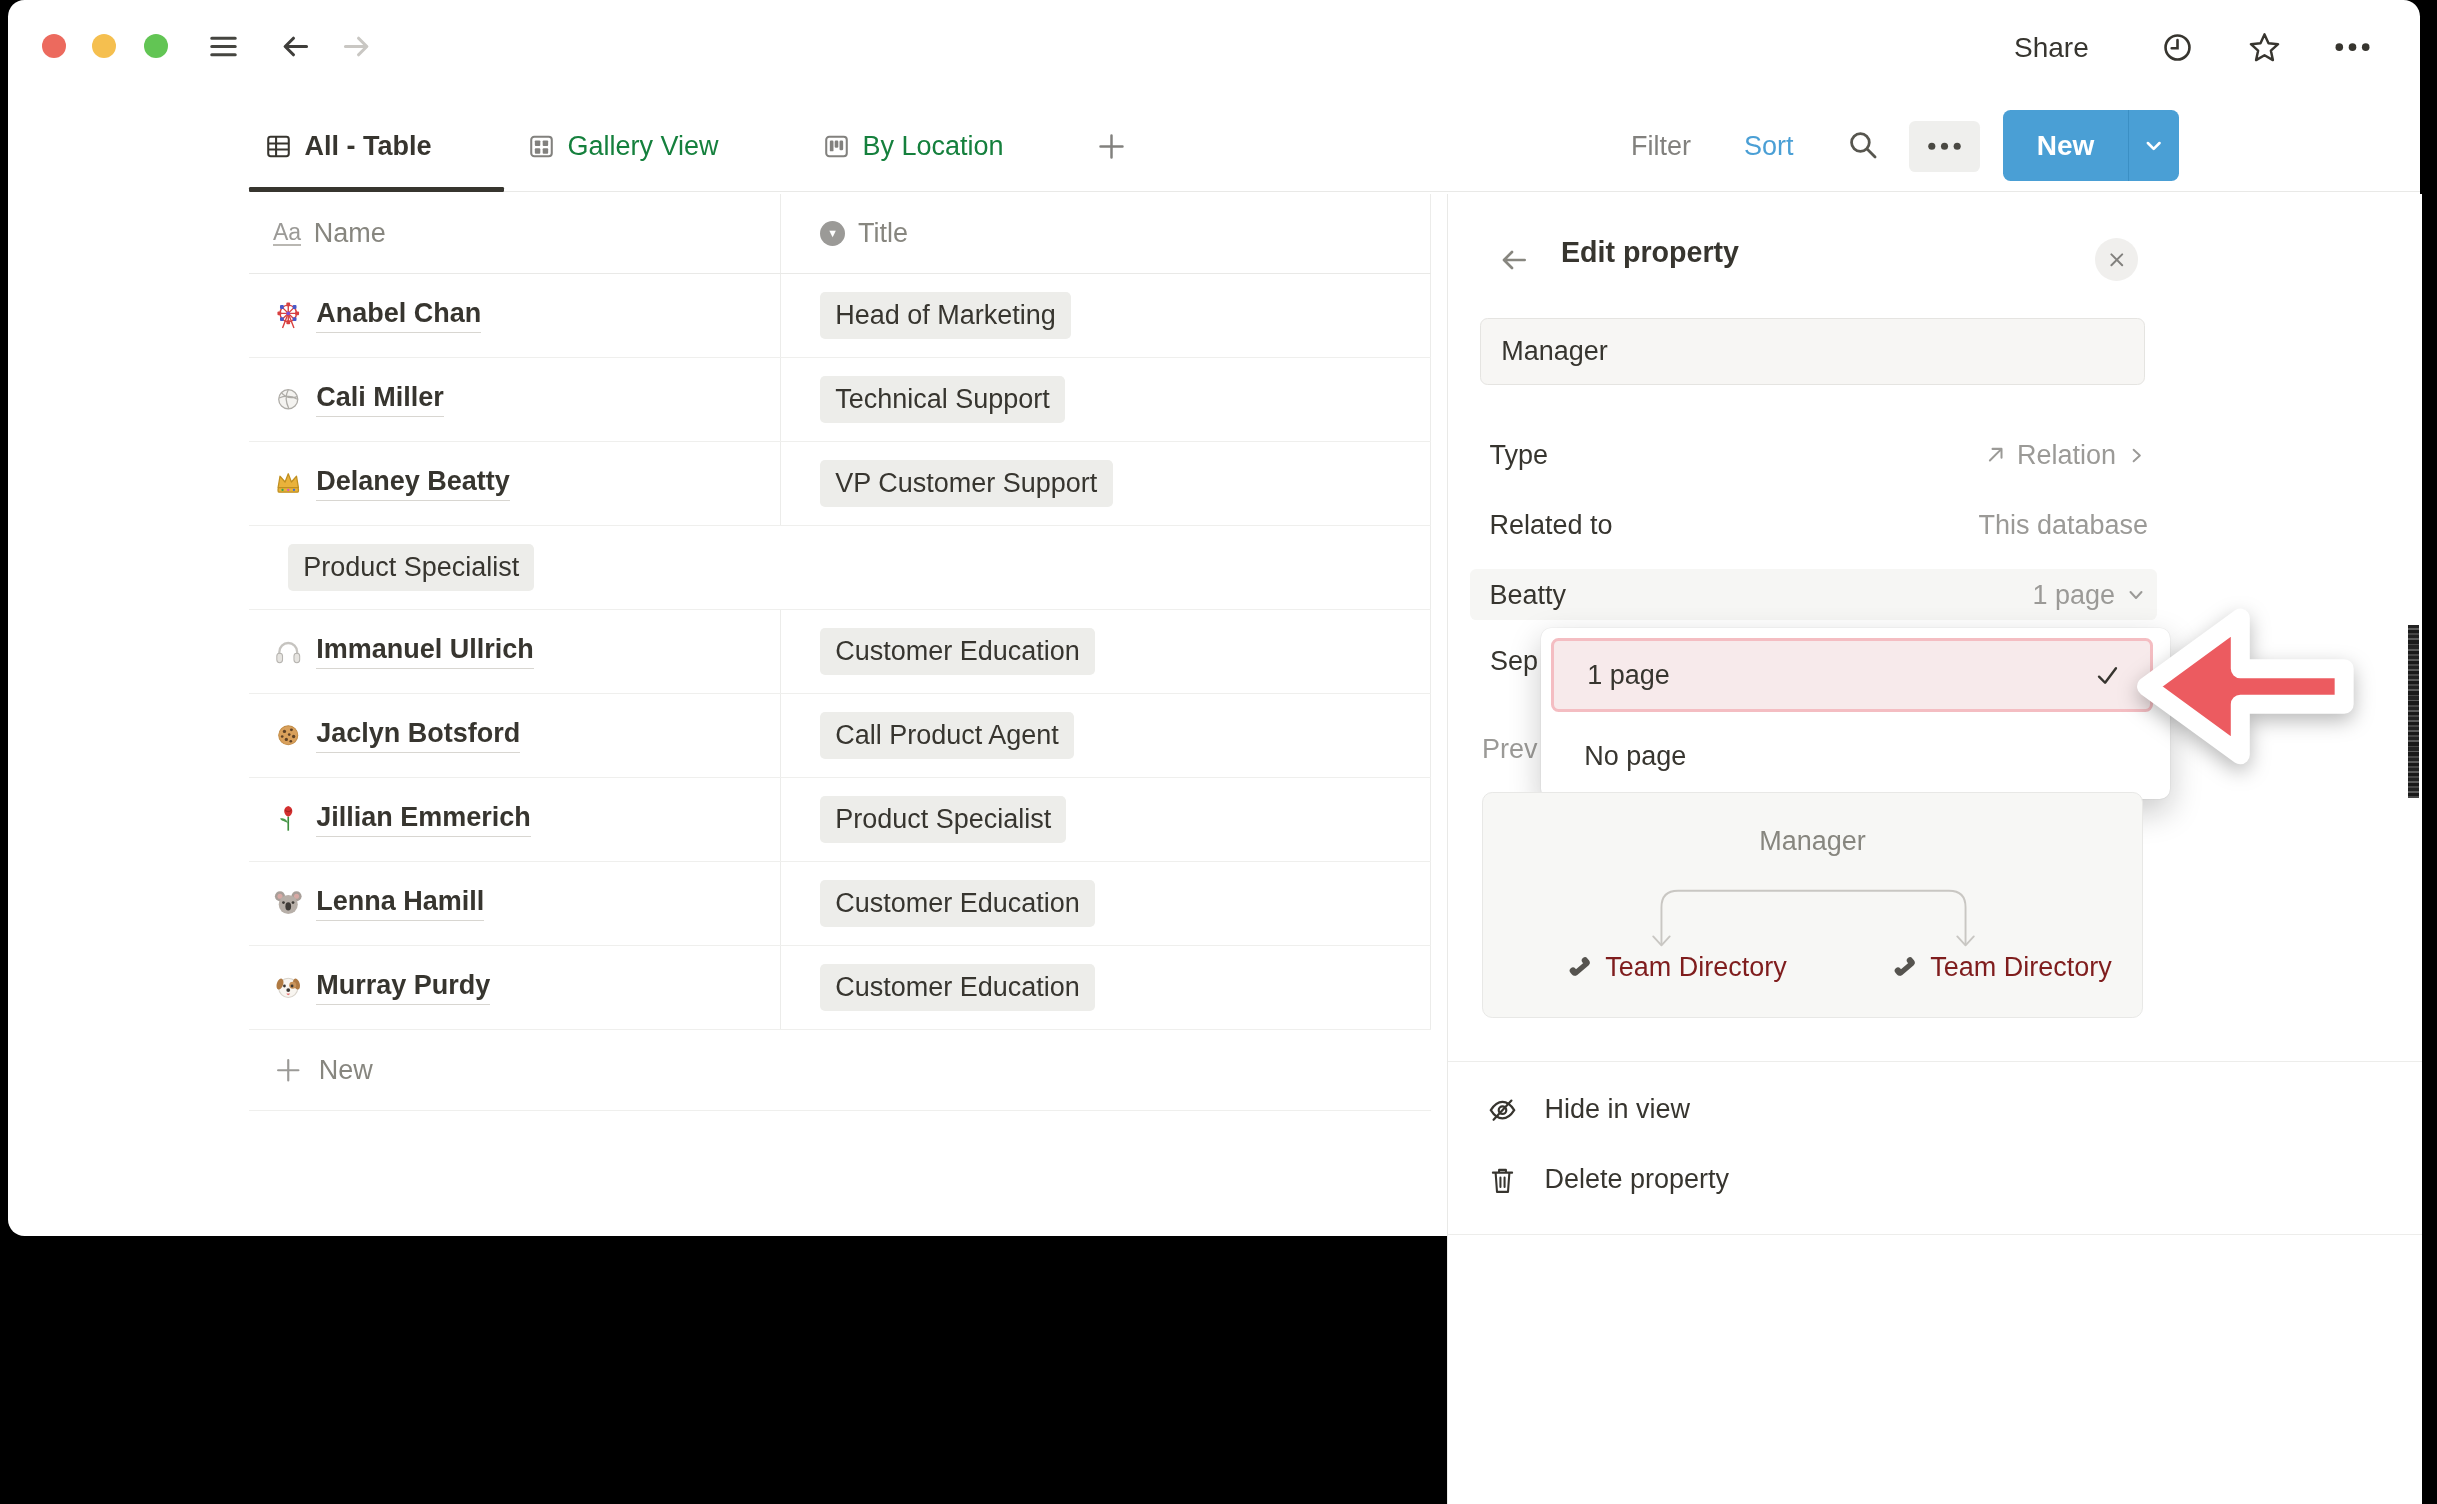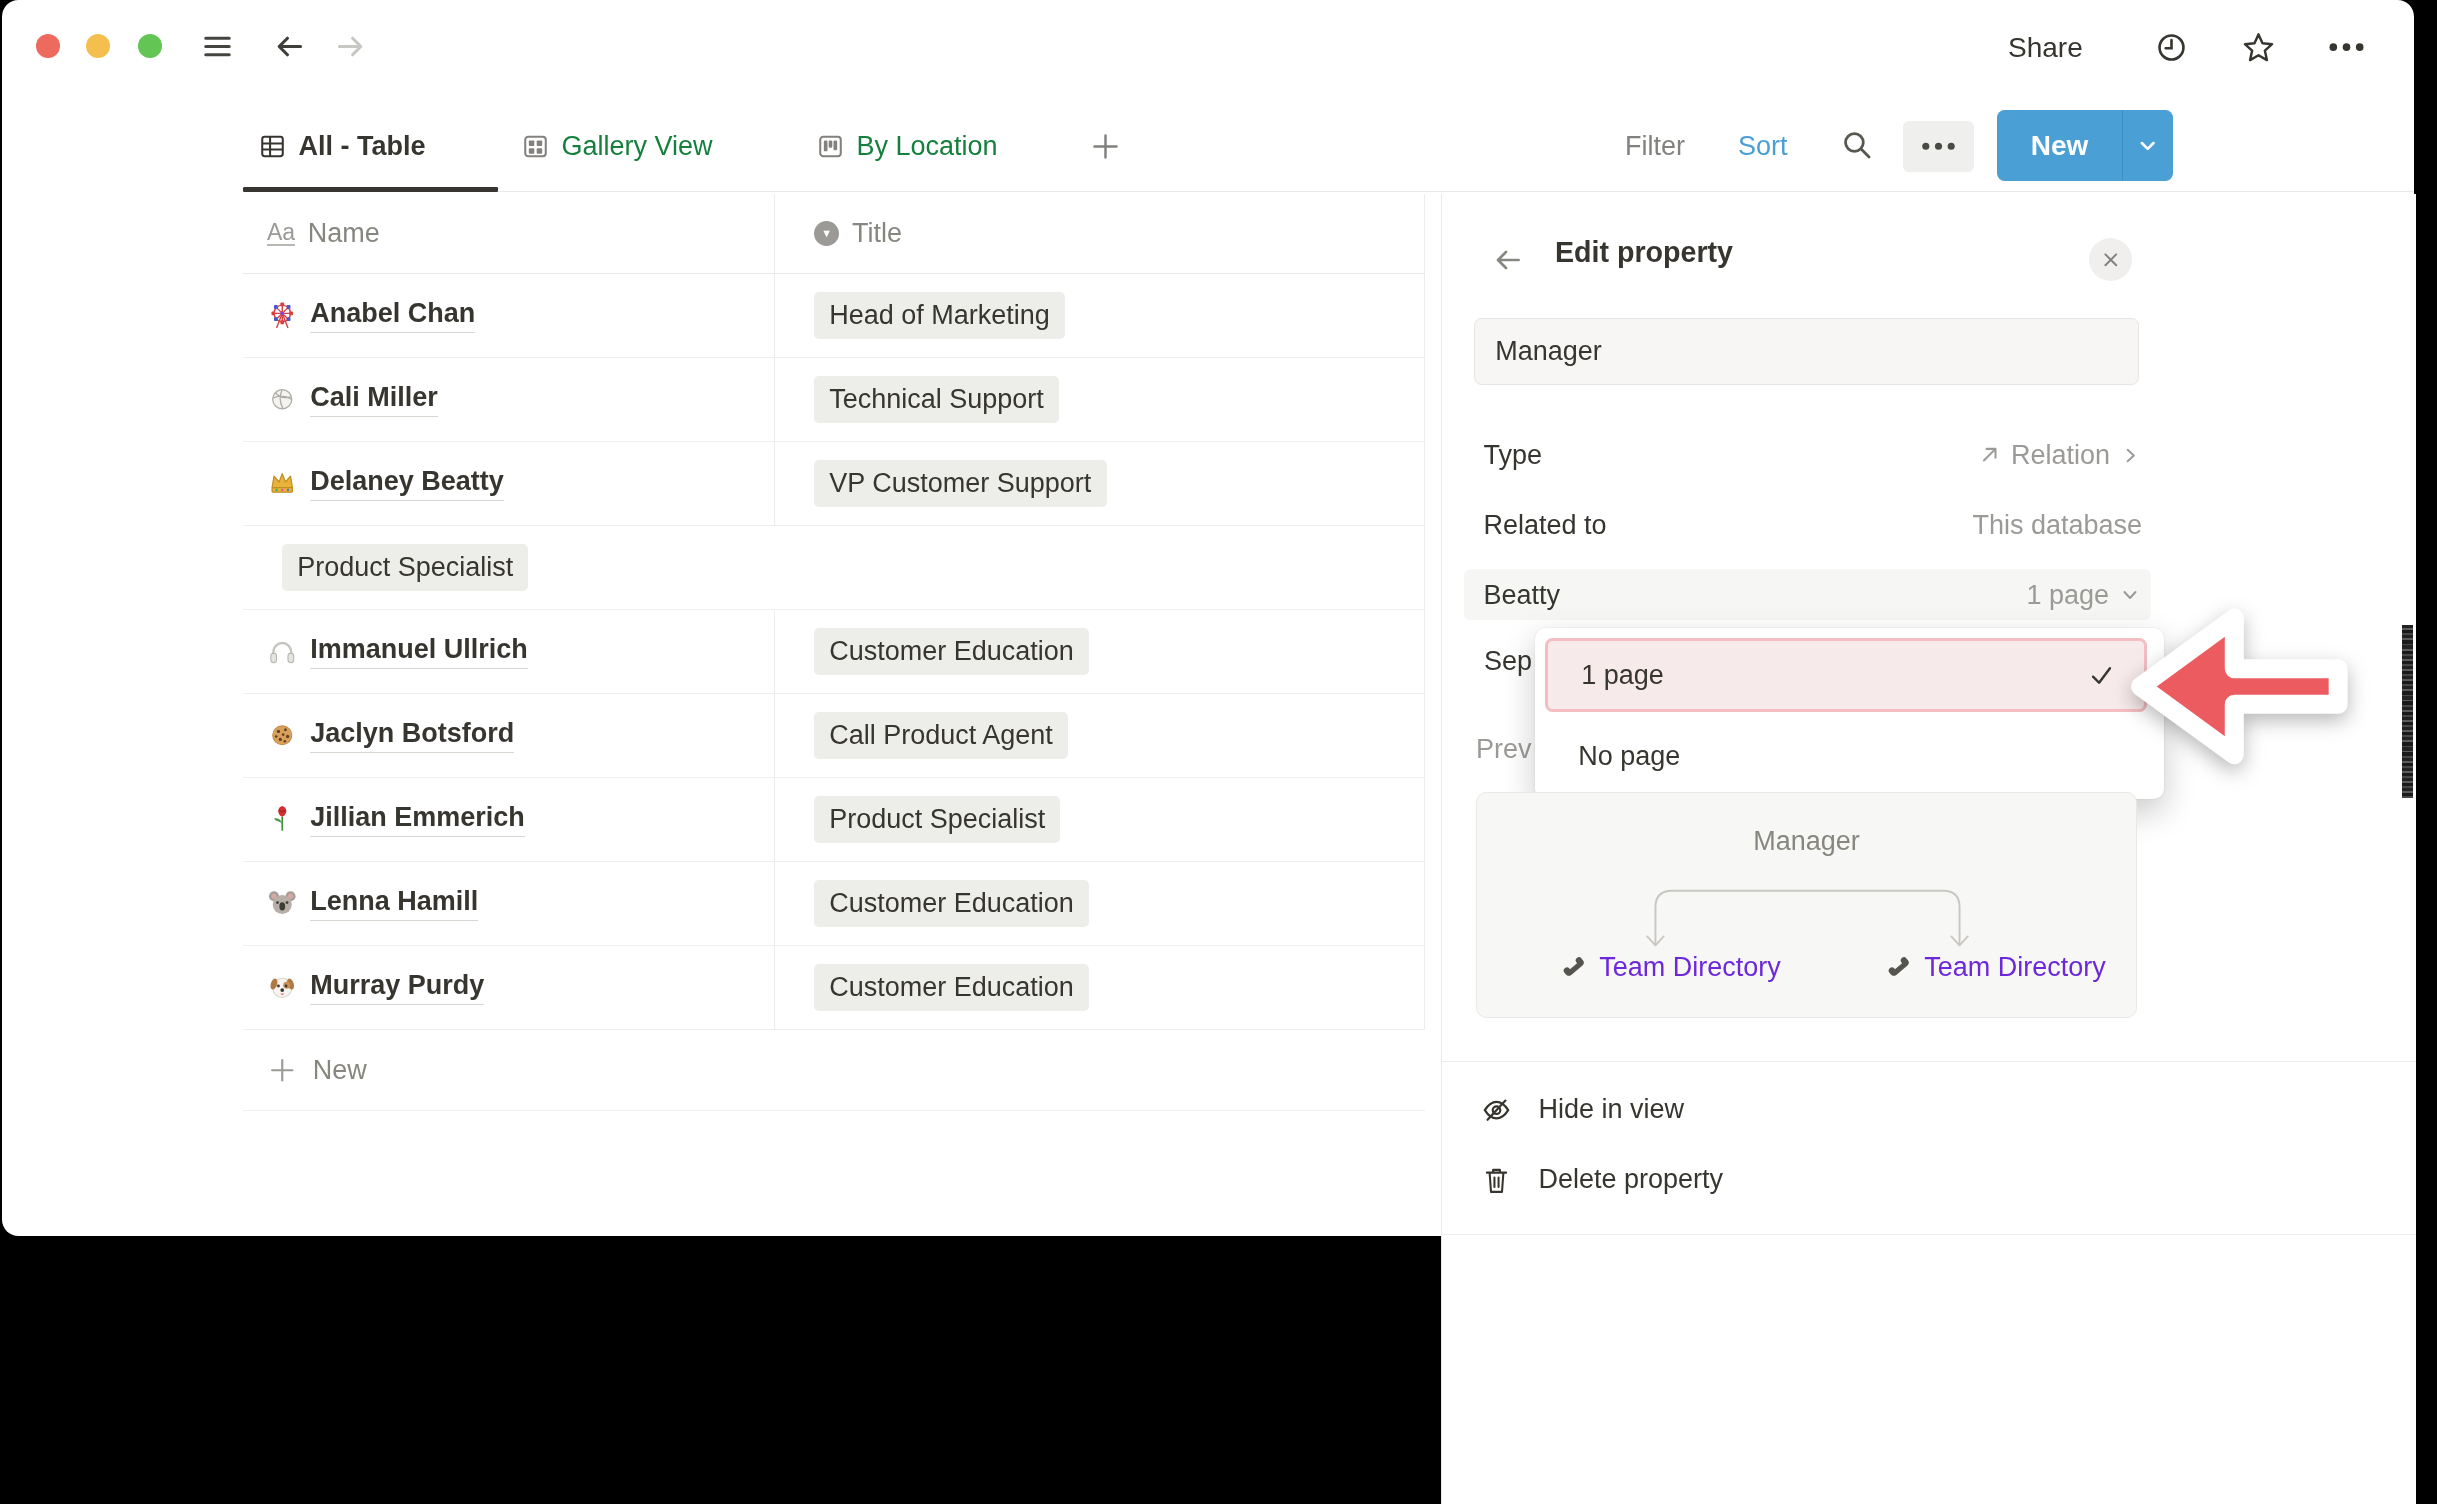--- a/index.html
+++ b/index.html
@@ -1,18 +1,18 @@
 <!DOCTYPE html>
 <html style="font-size:10.2px"><head>
 <meta charset="utf-8">
 <style>
   html,body{margin:0;padding:0;background:#000;}
   .stage{position:relative;width:2438px;height:1505px;background:#000;overflow:hidden;
          font-family:"Liberation Sans",sans-serif;color:#37352F;}
-  .win{position:absolute;left:2px;top:0;width:2412px;height:1236px;background:#fff;border-radius:16.5px;}
+  .win{position:absolute;left:8px;top:0;width:2412px;height:1236px;background:#fff;border-radius:16.5px;}
   .abs{position:absolute;}
   
   .tl{position:absolute;top:34px;width:24px;height:24px;border-radius:50%;}
   .icon svg{display:block;}
   .ib{display:flex;align-items:center;justify-content:center;}
   
   .tabbar-line{position:absolute;left:241px;top:191px;width:2171px;height:1.3px;background:#E9E9E7;}
   .tab{position:absolute;top:118px;height:57px;display:flex;align-items:center;gap:11.4px;font-size:27px;}
   .tab .lbl{white-space:nowrap;}
   .tab.active{color:#37352F;font-weight:700;}
@@ -45,21 +45,21 @@
   .prow .pv{color:#9B9A97;display:flex;align-items:center;gap:9px;}
   .limit-hl{position:absolute;left:21.6px;top:375px;width:687px;height:51px;background:#F6F6F4;border-radius:6.3px;}
   .clip-dark{position:absolute;left:42px;top:452px;font-size:27px;color:#37352F;}
   .clip-gray{position:absolute;left:34px;top:540px;font-size:27px;color:#9B9A97;}
   .popup{position:absolute;left:93px;top:434px;width:629px;height:171px;background:#fff;border-radius:10.2px;
          box-shadow:0 0 0 0.6px rgba(15,15,15,.05),0 12.7px 32px rgba(15,15,15,.22);}
   .opt-hl{position:absolute;left:10.2px;top:10.2px;width:602px;height:74px;box-sizing:border-box;background:#F7EAEB;border:3.2px solid #F4BDC2;border-radius:7.6px;display:flex;align-items:center;justify-content:space-between;padding:0 28px 0 33px;font-size:27px;color:#37352F;}
   .opt{position:absolute;left:10.2px;top:95px;width:602px;height:66px;display:flex;align-items:center;padding-left:33px;box-sizing:border-box;font-size:27px;color:#37352F;}
   .preview{position:absolute;left:34px;top:598px;width:661px;height:226px;box-sizing:border-box;background:#F7F7F5;border:1.3px solid #E8E8E6;border-radius:10.2px;}
   .pv-title{position:absolute;left:0;top:33px;width:100%;text-align:center;font-size:27px;color:#87867F;}
-  .pv-item{position:absolute;top:159px;display:flex;align-items:center;gap:10.2px;font-size:27px;color:#6d28d9;}
+  .pv-item{position:absolute;top:159px;display:flex;align-items:center;gap:10.2px;font-size:27px;color:#7f1d1d;}
   .act{position:absolute;left:38px;width:762px;height:61px;display:flex;align-items:center;gap:25.4px;font-size:27px;color:#37352F;}
   .divider{position:absolute;left:0;width:974px;height:1.3px;background:#EDEDEB;}
   .noise{position:absolute;left:2400px;top:625px;width:11.4px;height:173px;opacity:.9;
          background:repeating-linear-gradient(180deg,#0a0a0a 0 3.2px,#4a4a4a 3.2px 5.1px,#000 5.1px 8.3px,#333 8.3px 10.2px);}
   .arrow-svg{position:absolute;left:2114px;top:594px;filter:drop-shadow(0 7.6px 10.2px rgba(0,0,0,.28));}
 </style>
 </head>
 <body>
 
 <div class="stage">

